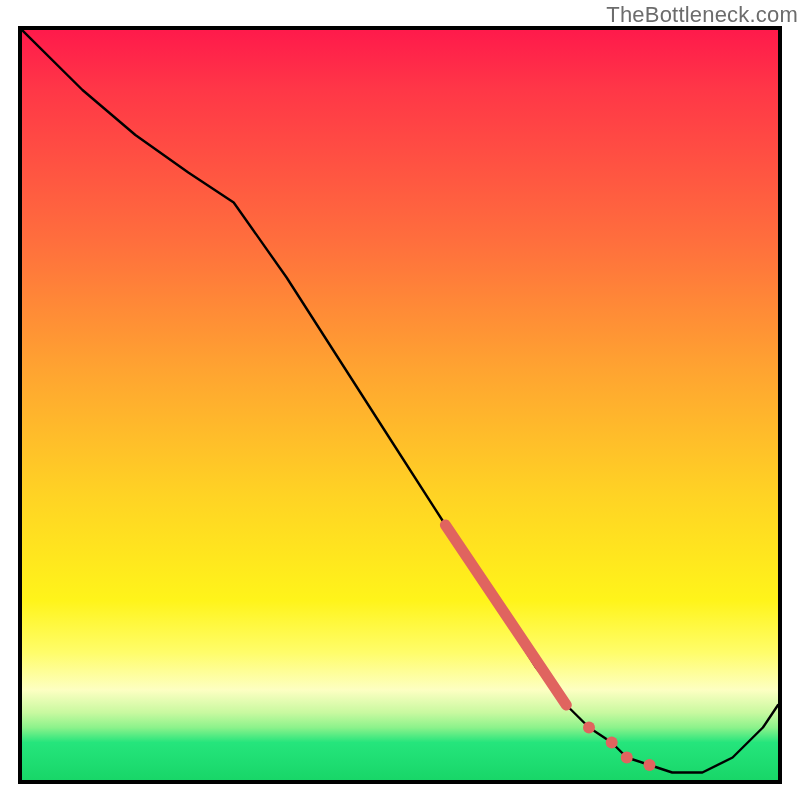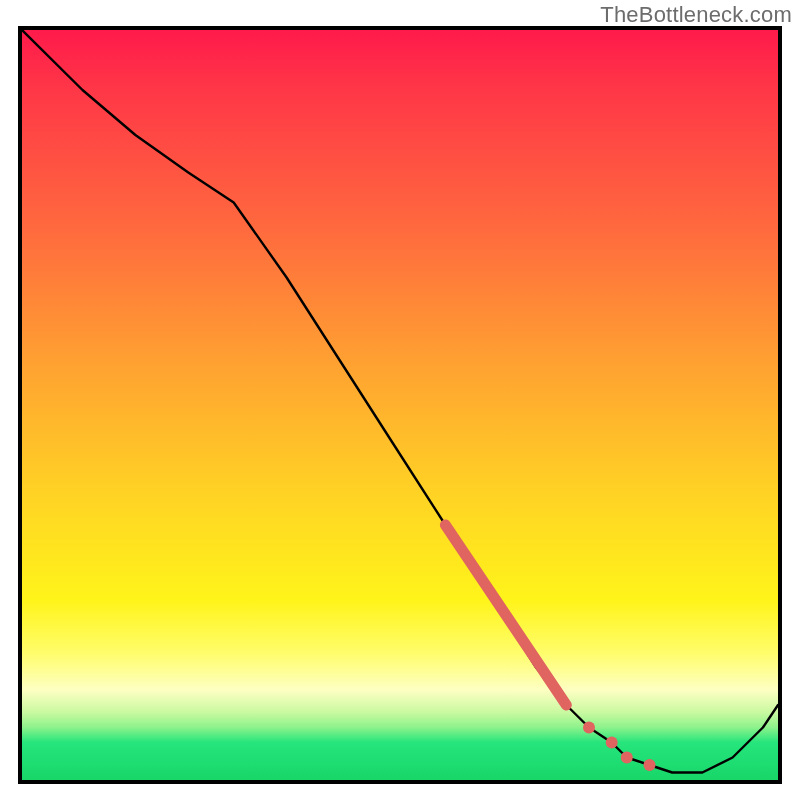--- a/index.html
+++ b/index.html
@@ -13,21 +13,21 @@
   }
   .outer {
     position: relative;
     width: 800px;
     height: 800px;
     box-sizing: border-box;
   }
   .watermark {
     position: absolute;
     top: 2px;
-    right: 8px;
+    right: 2px;
     font-size: 22px;
     color: #6c6c6c;
     font-weight: 400;
     letter-spacing: 0.2px;
     z-index: 10;
   }
   .frame {
     position: absolute;
     left: 18px;
     top: 26px;

